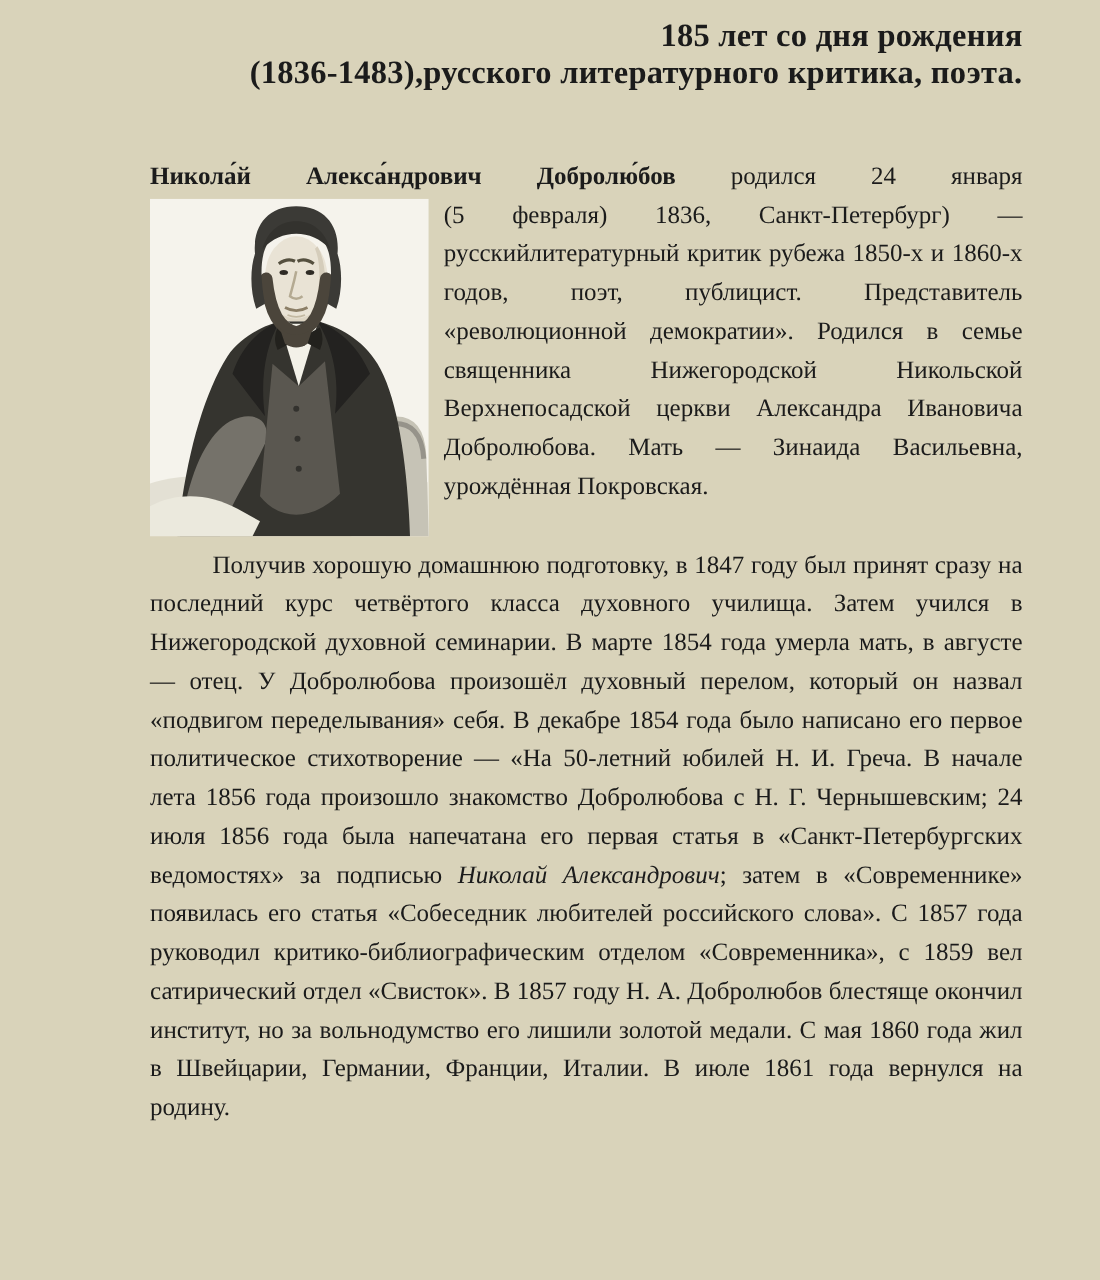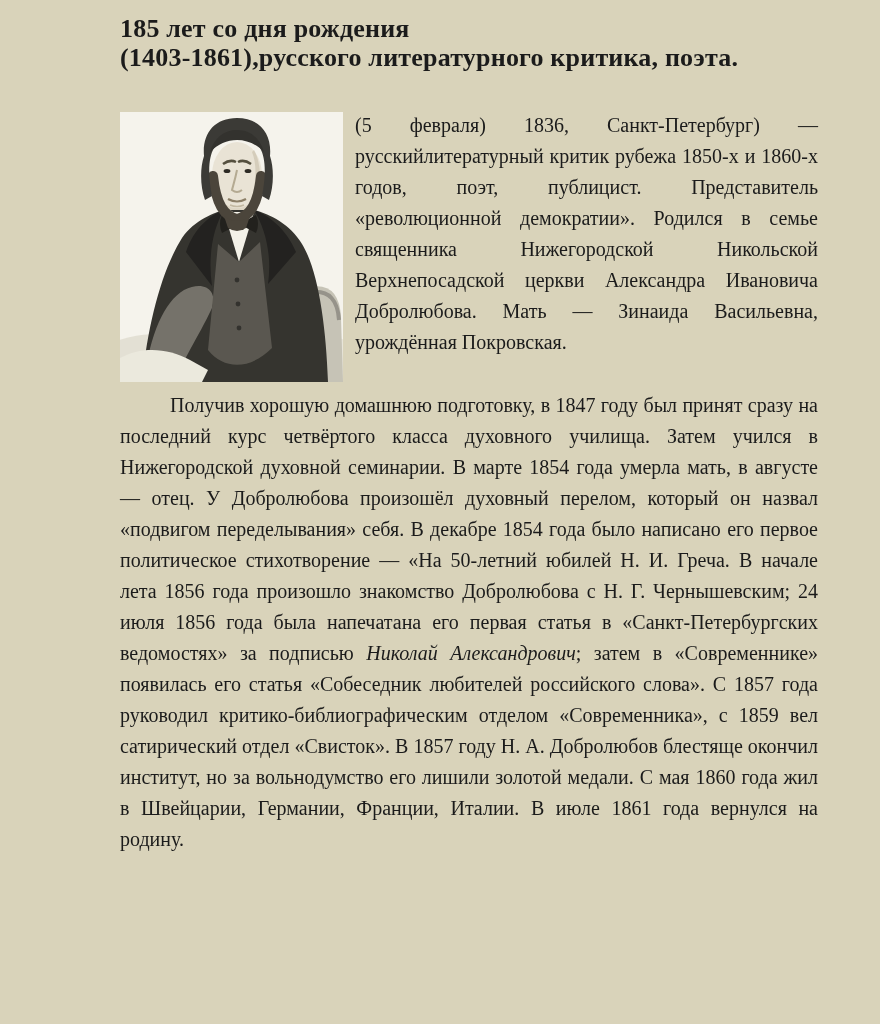--- a/index.html
+++ b/index.html
@@ -12,22 +12,22 @@
   }
   .content {
     margin-left: 120px;
     width: 698px;
     padding-top: 14px;
   }
   .title {
     font-weight: bold;
     font-size: 26px;
     line-height: 29px;
-    text-align: left;
-    margin: 0 0 38px 0;
+    text-align: right;
+    margin: 0 0 54px 0;
     letter-spacing: 0.2px;
   }
   .body-text {
     font-size: 20px;
     line-height: 31px;
     text-align: justify;
     margin: 0;
   }
   .intro-first-line {
     text-align: justify;
@@ -53,23 +53,25 @@
   }
   .signature-italic { font-style: italic; }
 </style>
 </head>
 <body>
 
 <div class="content">
 
   <div class="title">
     <div>185 лет со дня рождения</div>
-    <div>(1403-1861),русского литературного критика, поэта.</div>
+    <div>(1836-1483),русского литературного критика, поэта.</div>
   </div>
 
+  <p class="body-text intro-first-line"><span class="author-name">Никола́й Алекса́ндрович Добролю́бов</span>
+    <span>родился 24 января</span></p>
 
   <p class="body-text"><span class="portrait-float">
         <svg width="223" height="270" viewBox="0 0 223 270" xmlns="http://www.w3.org/2000/svg" role="img">
         <rect width="223" height="270" fill="#f5f3ec"></rect>
         <ellipse cx="38" cy="264" rx="75" ry="42" fill="#e3e0d4"></ellipse>
         <ellipse cx="205" cy="262" rx="45" ry="38" fill="#e8e5d9"></ellipse>
         <path d="M189,270 L189,175 q30,-6 32,30 l2,65 Z" fill="#c6c3b6"></path>
         <path d="M193,180 q24,-2 26,28" stroke="#96938a" stroke-width="4" fill="none"></path>
         <path d="M22,270 C28,210 42,158 62,126 C74,108 96,100 104,98 L134,98 C150,102 170,112 182,132 C198,158 206,212 208,270 Z" fill="#35342f"></path>
         <path d="M24,270 C30,222 44,190 64,178 C84,168 98,178 92,196 C78,226 62,248 56,270 Z" fill="#75726a"></path>

